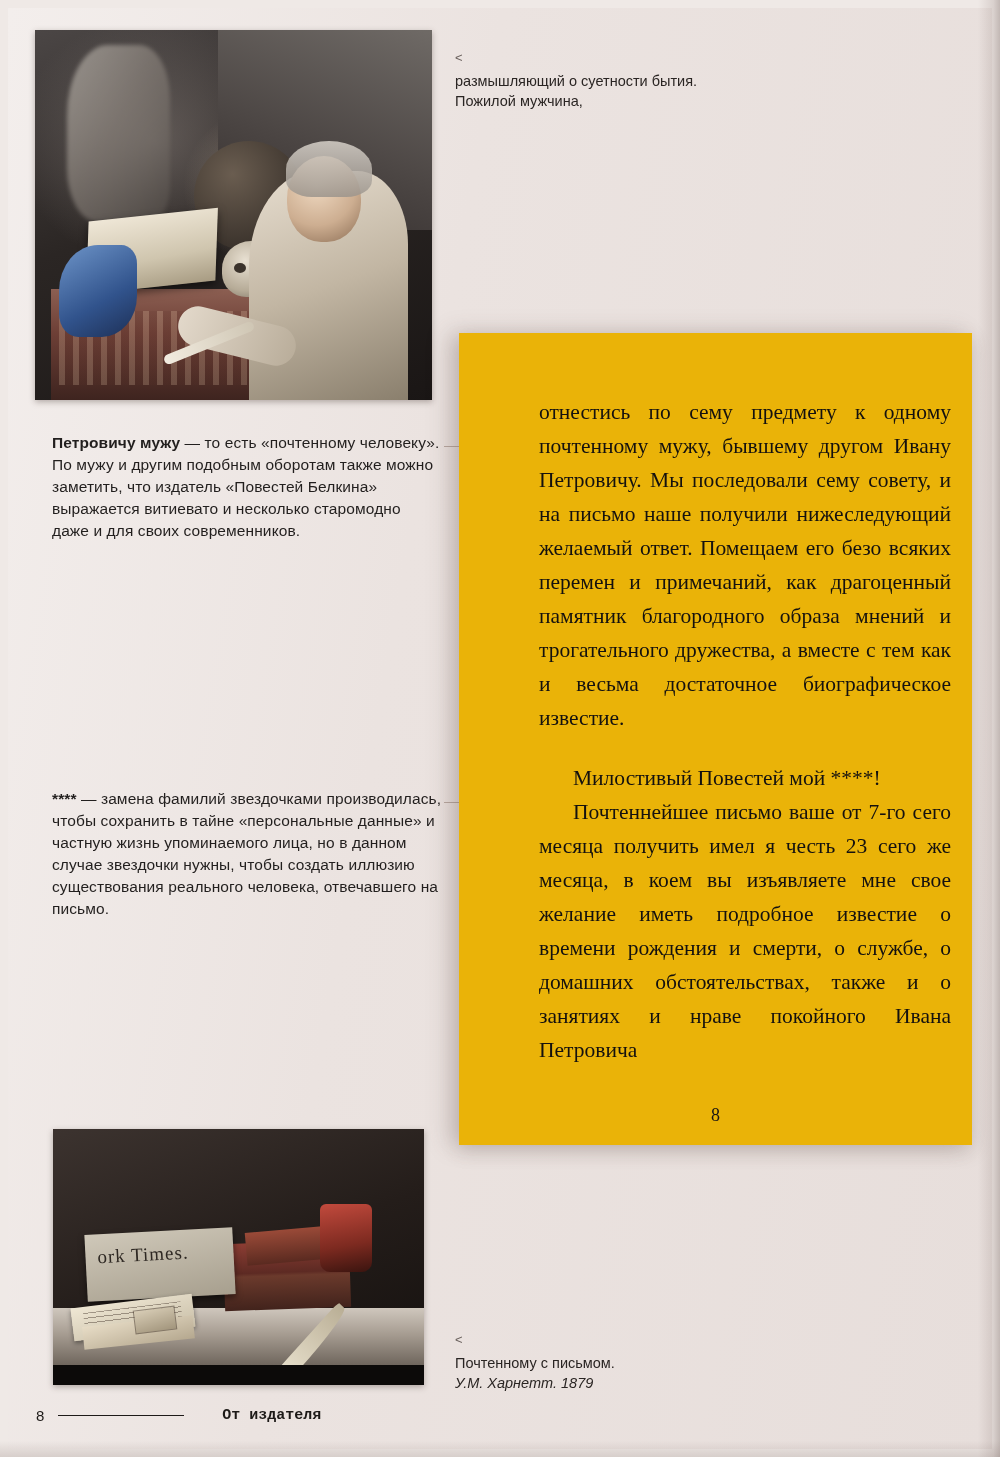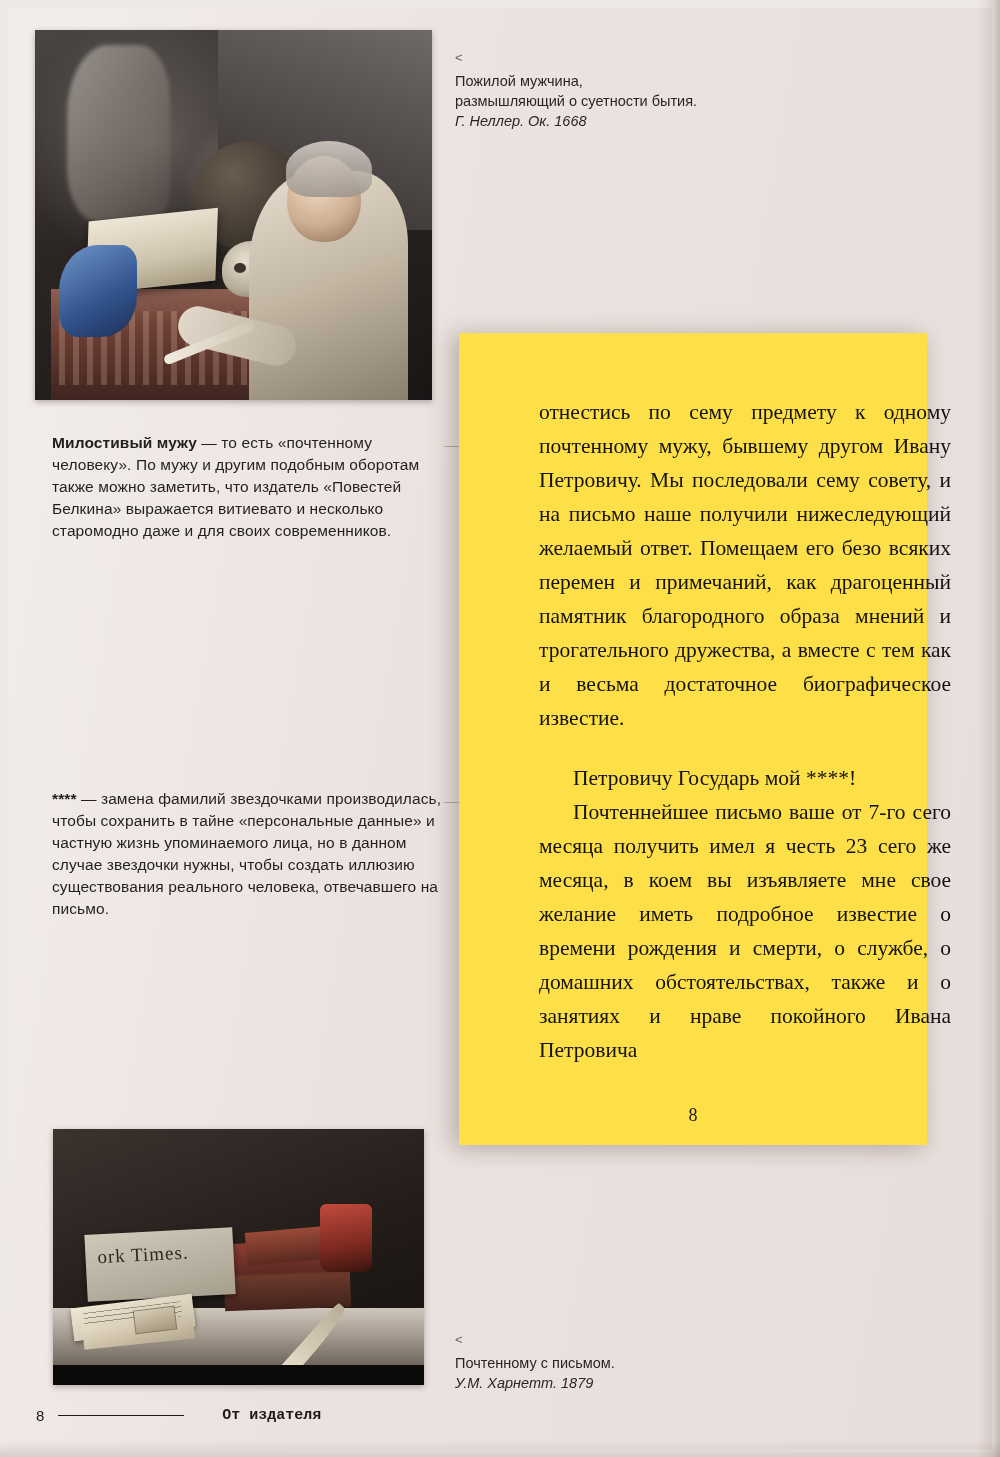--- a/index.html
+++ b/index.html
@@ -246,25 +246,24 @@
   }
   .caption .credit { font-style: italic; }
   #caption-one { left: 455px; top: 48px; width: 420px; }
   #caption-two { left: 455px; top: 1330px; width: 420px; }
 
   
   .book-page {
     position: absolute;
     left: 459px;
     top: 333px;
-    width: 460px;
+    width: 513px;
     height: 812px;
-    background: #fde047;
+    background: #eab308;
     box-shadow: -10px 0 22px rgba(90,70,62,0.22), 0 6px 18px rgba(90,70,62,0.18);
-    padding-left: 8px;
   }
   .book-page .col {
     position: absolute;
     left: 80px;
     top: 62px;
     width: 412px;
     font-family: "Liberation Serif", serif;
     font-size: 21.5px;
     line-height: 34px;
     color: #14110f;
@@ -321,39 +320,38 @@
     <div class="p1-skull"></div>
     <div class="p1-figure-robe"></div>
     <div class="p1-figure-head"></div>
     <div class="p1-figure-hair"></div>
     <div class="p1-arm"></div>
     <div class="p1-quill"></div>
   </div>
 
   <div class="caption" id="caption-one">
     <span class="mark">&lt;</span>
+    <div>размышляющий о суетности бытия.</div>
     <div>Пожилой мужчина,</div>
-    <div>размышляющий о суетности бытия.</div>
-    <div class="credit">Г. Неллер. Ок. 1668</div>
   </div>
 
   <div class="note" id="note-one">
-    <b>Милостивый мужу</b><span> — то есть «почтенному человеку». По мужу и другим подобным оборотам также можно заметить, что издатель «Повестей Белкина» выражается витиевато и несколько старомодно даже и для своих современников.</span>
+    <b>Петровичу мужу</b><span> — то есть «почтенному человеку». По мужу и другим подобным оборотам также можно заметить, что издатель «Повестей Белкина» выражается витиевато и несколько старомодно даже и для своих современников.</span>
   </div>
   <div class="leader" id="leader-one"></div>
 
   <div class="note" id="note-two">
     <b>****</b><span> — замена фамилий звездочками производилась, чтобы сохранить в тайне «персональные данные» и частную жизнь упоминаемого лица, но в данном случае звездочки нужны, чтобы создать иллюзию существования реального человека, отвечавшего на письмо.</span>
   </div>
   <div class="leader" id="leader-two"></div>
 
   <div class="book-page">
     <div class="col">
       <p>отнестись по сему предмету к одному почтенному мужу, бывшему другом Ивану Петровичу. Мы последовали сему совету, и на письмо наше получили нижеследующий желаемый ответ. Помещаем его безо всяких перемен и примечаний, как драгоценный памятник благородного образа мнений и трогательного дружества, а вместе с тем как и весьма достаточное биографическое известие.</p>
-      <p class="indent">Петровичу Государь мой ****!</p>
+      <p class="indent">Милостивый Повестей мой ****!</p>
       <p class="indent-tight">Почтеннейшее письмо ваше от 7-го сего месяца получить имел я честь 23 сего же месяца, в коем вы изъявляете мне свое желание иметь подробное известие о времени рождения и смерти, о службе, о домашних обстоятельствах, также и о занятиях и нраве покойного Ивана Петровича</p>
     </div>
     <div class="folio">8</div>
   </div>
 
   <div class="img-frame" id="painting-two">
     <div class="p2-shelf"></div>
     <div class="p2-books"></div>
     <div class="p2-book2"></div>
     <div class="p2-inkwell"></div>

